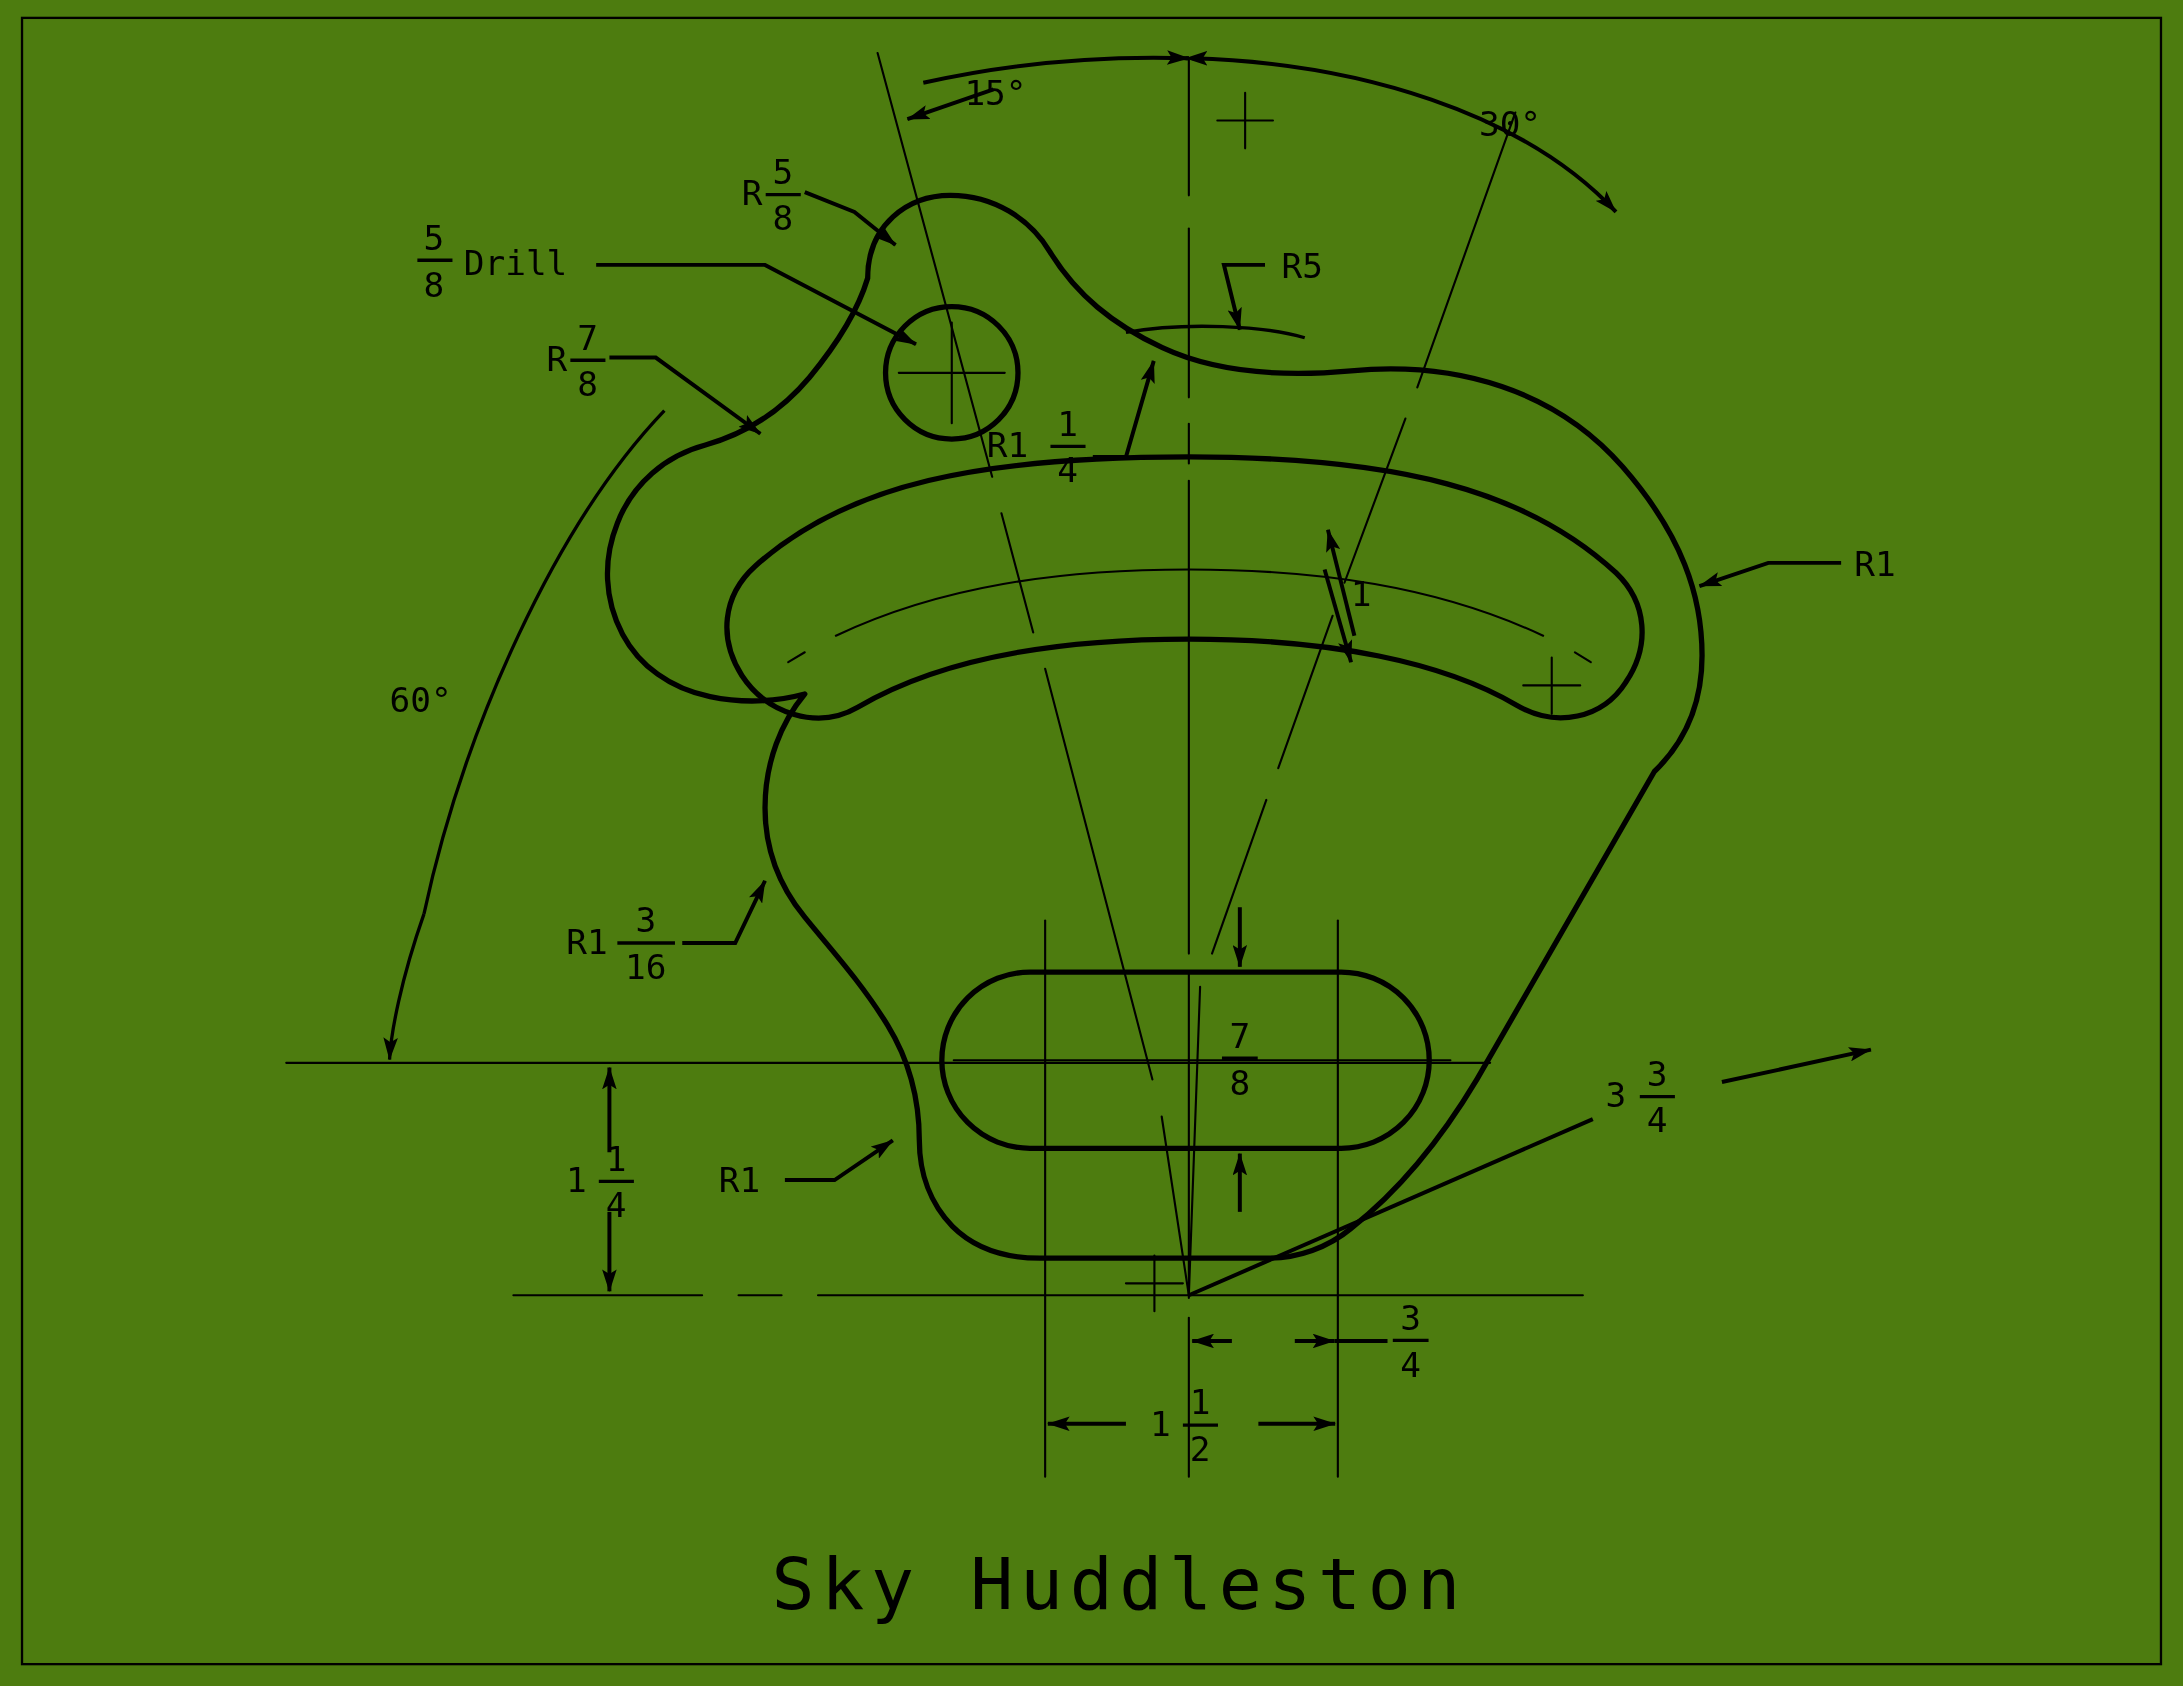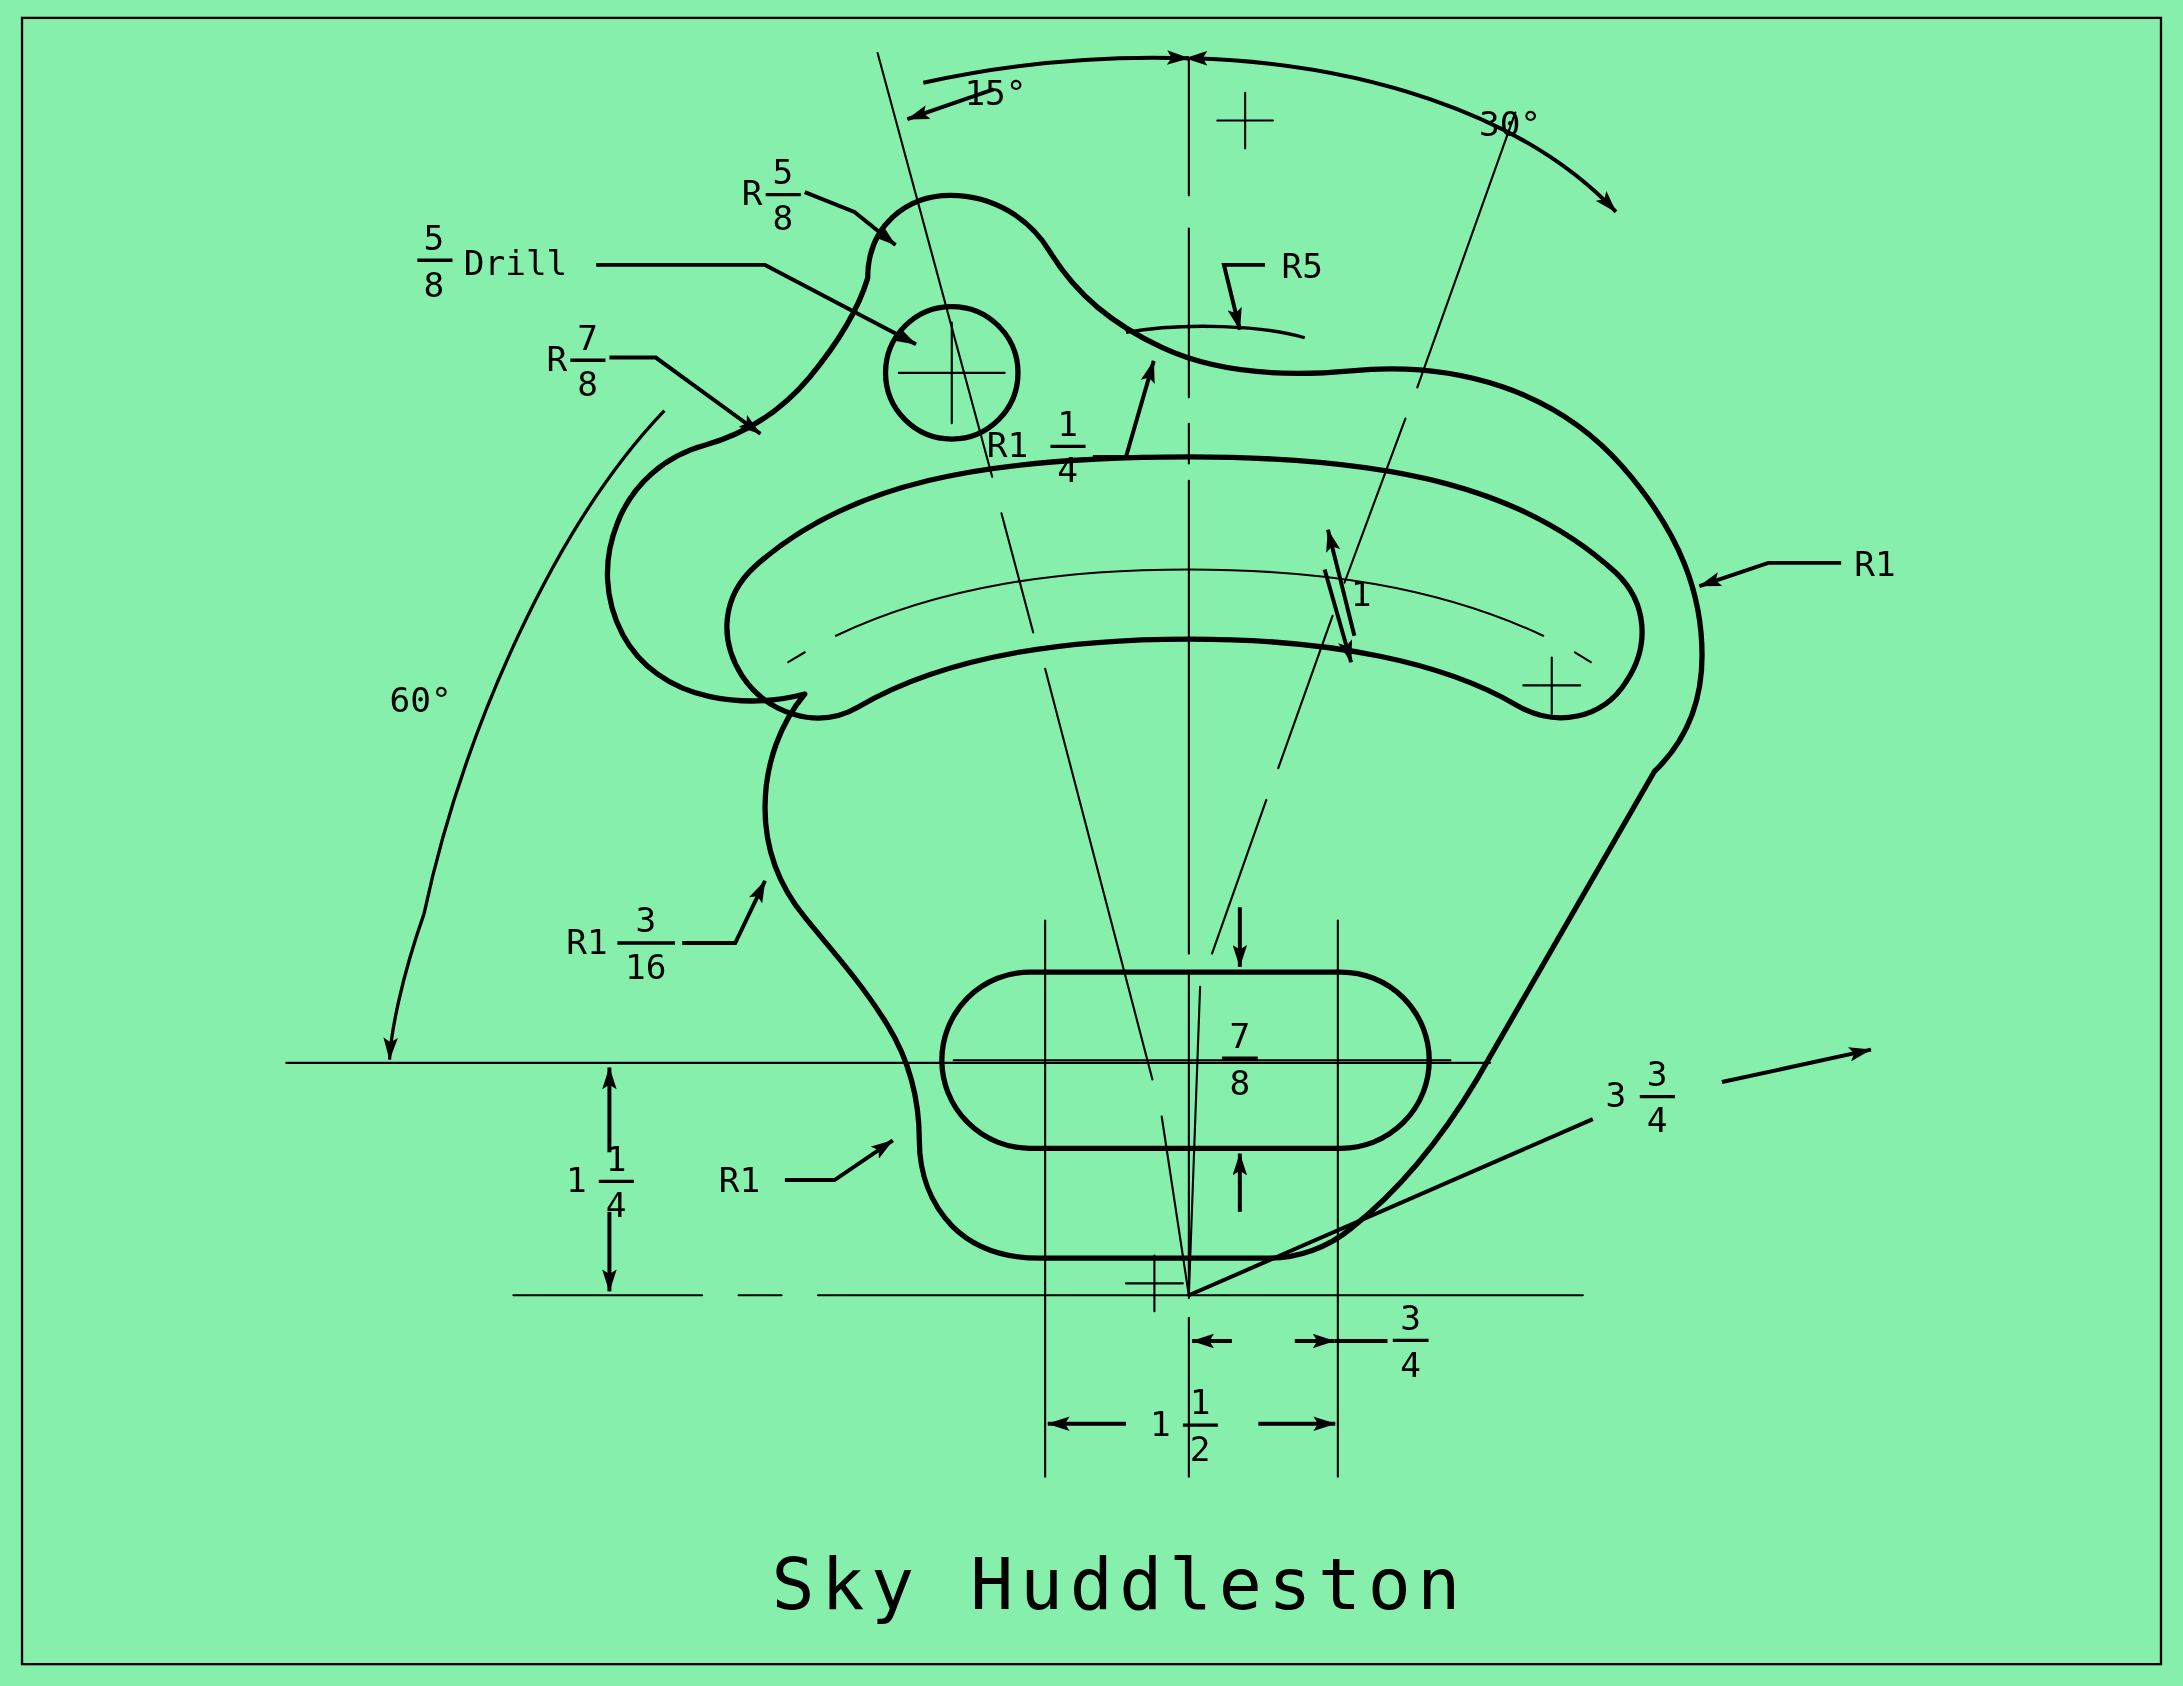--- a/index.html
+++ b/index.html
@@ -1,18 +1,18 @@
 <!DOCTYPE html>
 <html style="font-size:10.6px"><head>
 <meta charset="utf-8">
 <style>
   html,body{margin:0;padding:0;background:#fff;}
   body{width:2183px;height:1686px;overflow:hidden;
        font-family:"DejaVu Sans Mono", monospace;}
-  #sheet{position:relative;width:2183px;height:1686px;background:#86efac;}
+  #sheet{position:relative;width:2183px;height:1686px;background:#4d7c0f;}
   svg{display:block;}
   text{font-family:"DejaVu Sans Mono","Liberation Mono",monospace;fill:#000;}
   .dimtxt{font-size:52px;}
   .fracnum{font-size:52px;}
   .title{font-size:108px;letter-spacing:10px;}
 </style>
 </head>
 <body>
 
 <div id="sheet">

